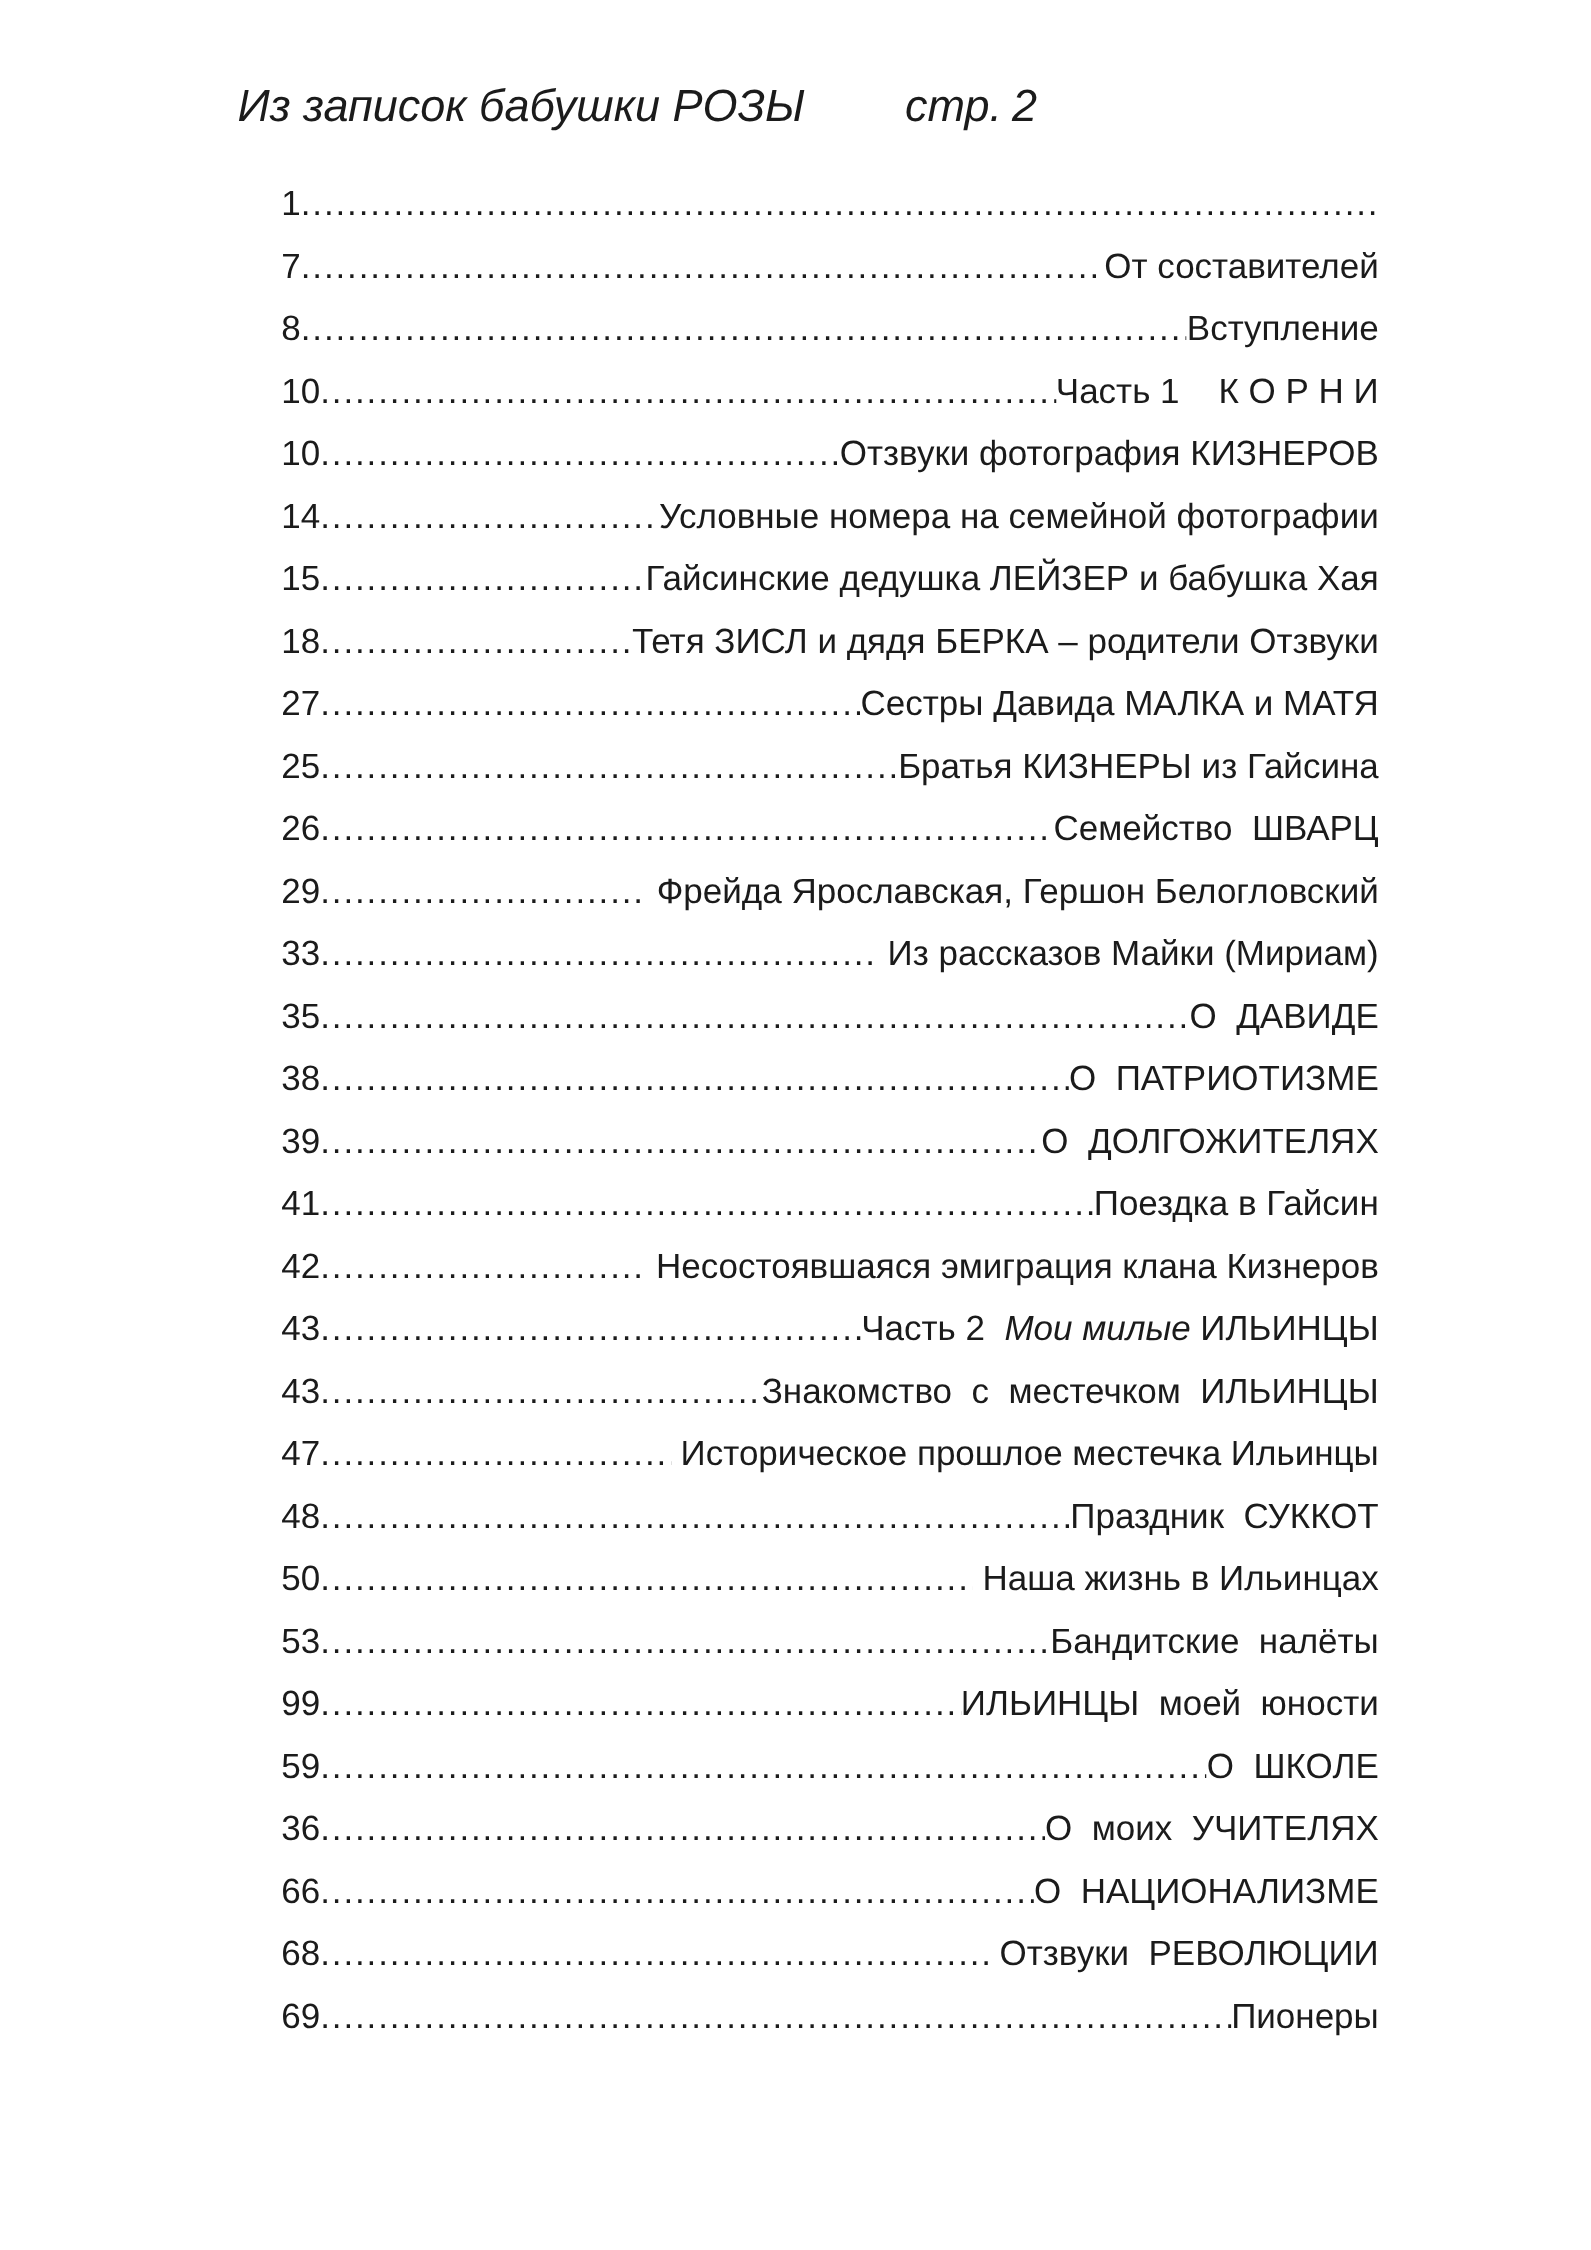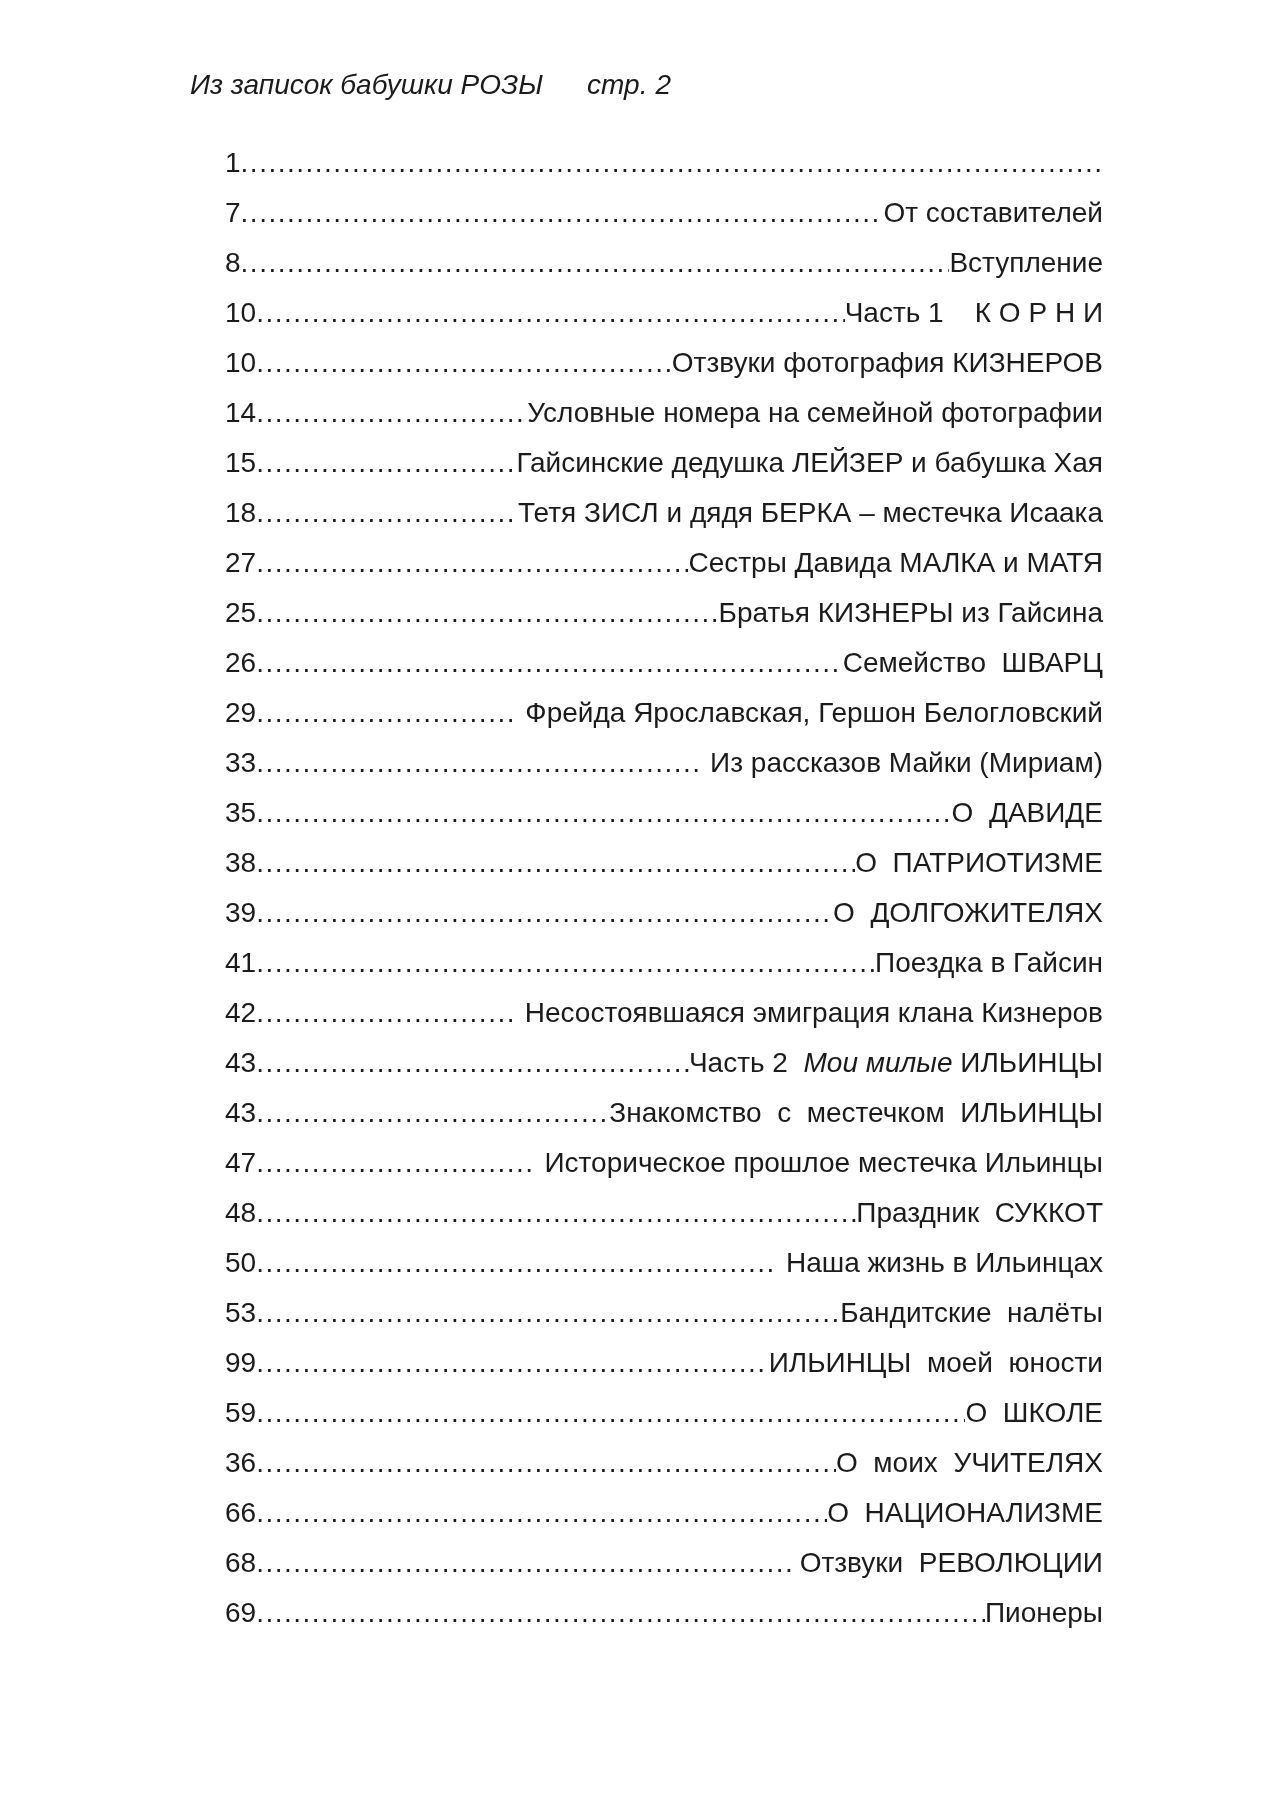--- a/index.html
+++ b/index.html
@@ -14,25 +14,25 @@
     background: #ffffff;
     color: #1b1b1b;
     font-family: "Liberation Sans", sans-serif;
     overflow: hidden;
   }
   .header {
     display: flex;
     align-items: baseline;
     padding: 68px 16px 0 190px;
     font-style: italic;
-    font-size: 28px;
+    font-size: 36px;
     line-height: 34px;
   }
   .doc-title { white-space: pre; }
-  .page-ref { margin-left: 44px; white-space: pre; }
+  .page-ref { margin-left: 80px; white-space: pre; }
   .page-ref .sp { display: inline-block; width: 8px; }
   .toc {
     margin: 36px 170px 0 225px;
     font-size: 28px;
   }
   .toc-row {
     display: flex;
     height: 50px;
     line-height: 50px;
   }
@@ -95,21 +95,21 @@
         <span class="title"><span class="t">Условные номера на семейной фотографии</span></span>
       </div>
       <div class="toc-row">
         <span class="num">15</span>
         <span class="leader">................................................................................................................................................................................................................................................</span>
         <span class="title"><span class="t">Гайсинские дедушка ЛЕЙЗЕР и бабушка Хая</span></span>
       </div>
       <div class="toc-row">
         <span class="num">18</span>
         <span class="leader">................................................................................................................................................................................................................................................</span>
-        <span class="title"><span class="t">Тетя ЗИСЛ и дядя БЕРКА – местечка Исаака</span></span>
+        <span class="title"><span class="t">Тетя ЗИСЛ и дядя БЕРКА – родители Отзвуки</span></span>
       </div>
       <div class="toc-row">
         <span class="num">27</span>
         <span class="leader">................................................................................................................................................................................................................................................</span>
         <span class="title"><span class="t">Сестры Давида МАЛКА и МАТЯ</span></span>
       </div>
       <div class="toc-row">
         <span class="num">25</span>
         <span class="leader">................................................................................................................................................................................................................................................</span>
         <span class="title"><span class="t">Братья КИЗНЕРЫ из Гайсина</span></span>

